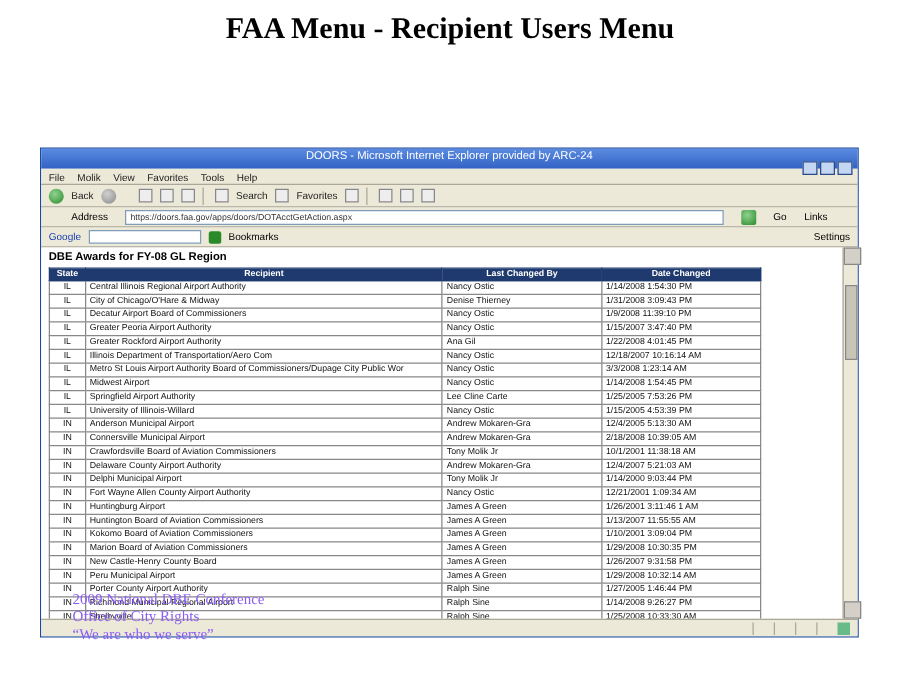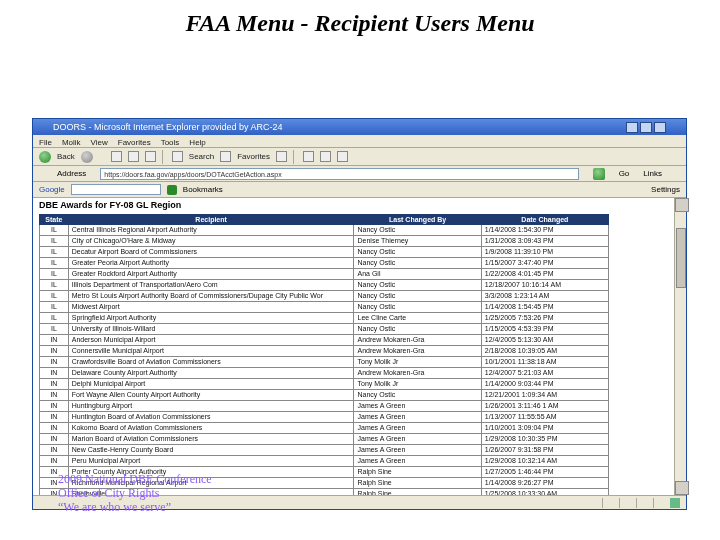--- a/index.html
+++ b/index.html
@@ -1,21 +1,21 @@
 <!DOCTYPE html>
 <html><head>
 <meta charset="utf-8">
 <style>
   * { box-sizing: border-box; margin: 0; padding: 0; }
   body { width: 720px; height: 540px; background: #fff; font-family: "Times New Roman", serif; overflow: hidden; position: relative; }
-  .slide-title { text-align: center; padding: 10px 20px 4px; font-style: italic; }
+  .slide-title { text-align: center; padding: 10px 20px 4px; }
   .slide-title h1 { font-size: 24px; font-weight: bold; }
   .slide-title h2 { font-size: 24px; font-weight: bold; margin-top: 2px; }
   .browser { position: absolute; top: 118px; left: 32px; width: 655px; height: 392px; border: 1px solid #1a4aa0; background: #fff; font-family: Tahoma, Arial, sans-serif; }
-  .titlebar { height: 16px; background: linear-gradient(#5a8be0,#3162c4); color: #fff; display: flex; align-items: center; padding: 0 20px; font-size: 9px; }
+  .titlebar { height: 16px; background: linear-gradient(#5a8be0,#3162c4); color: #fff; display: flex; align-items: center; padding: 0 4px; font-size: 9px; flex-direction: column; }
   .titlebar .wc { margin-left: auto; display: flex; gap: 2px; }
   .titlebar .wc span { width: 12px; height: 11px; background: #c5d6f2; border: 1px solid #2a4a8a; display: inline-block; }
   .menubar { height: 13px; background: #ece9d8; border-bottom: 1px solid #aca899; display: flex; align-items: flex-end; gap: 10px; padding: 0 6px; font-size: 8px; color: #222; }
   .toolbar { height: 18px; background: #ece9d8; border-bottom: 1px solid #aca899; display: flex; align-items: center; gap: 6px; padding: 0 6px; font-size: 8px; color: #222; }
   .toolbar .ico { width: 12px; height: 12px; border-radius: 50%; }
   .toolbar .back { background: radial-gradient(circle at 40% 35%, #8fd28f, #2a8a2a); }
   .toolbar .fwd  { background: radial-gradient(circle at 40% 35%, #d0d0d0, #888); }
   .toolbar small { font-size: 8px; text-align: right; }
   .addrbar { height: 16px; background: #ece9d8; border-bottom: 1px solid #aca899; display: flex; align-items: center; padding: 0 24px; gap: 14px; font-size: 8px; }
   .addrbar .addr { flex: 1; height: 12px; background: #fff; border: 1px solid #7f9db9; padding: 0 3px; line-height: 11px; font-size: 7px; color: #333; overflow: hidden; white-space: nowrap; }

